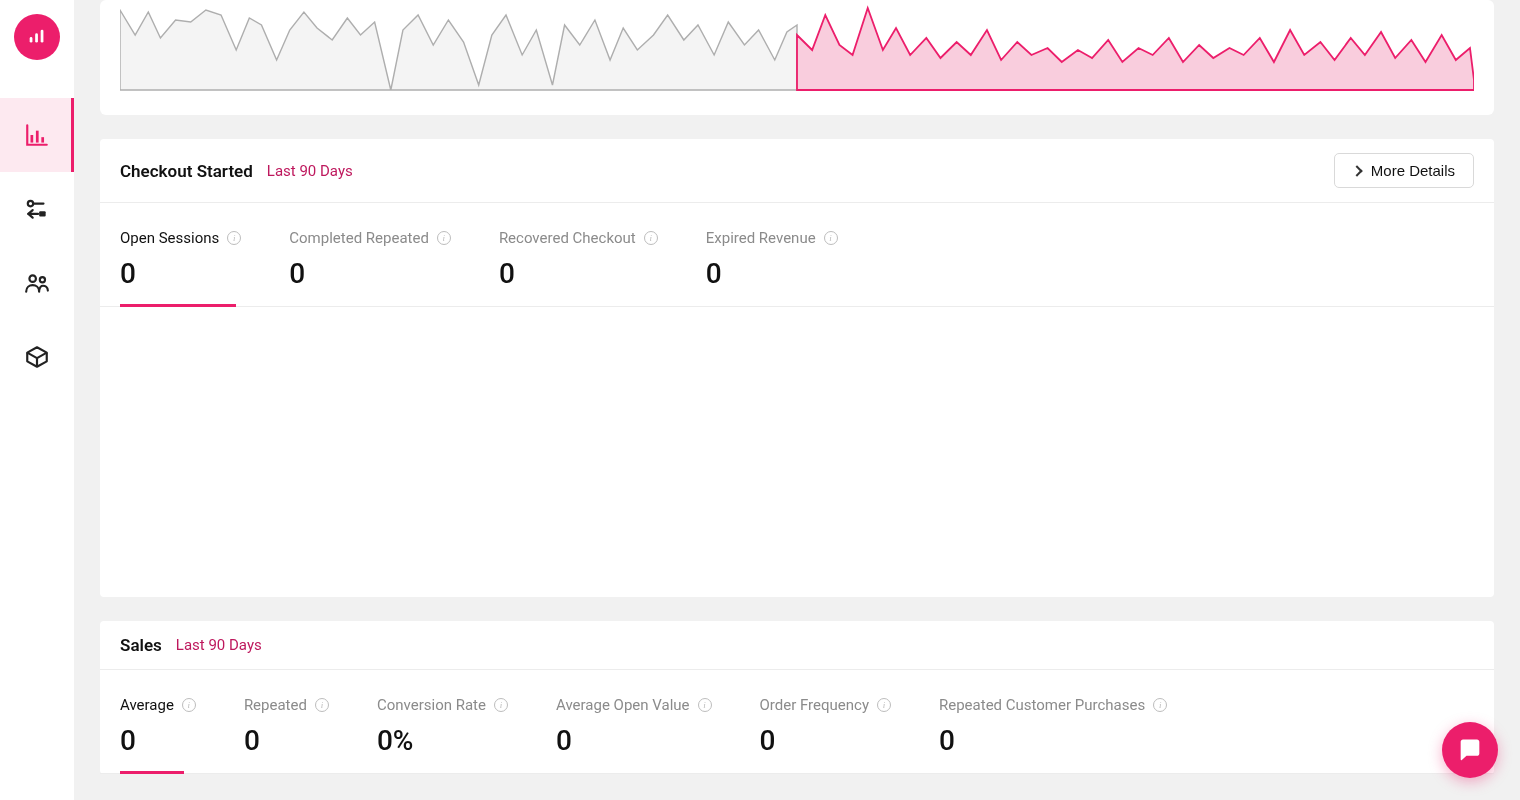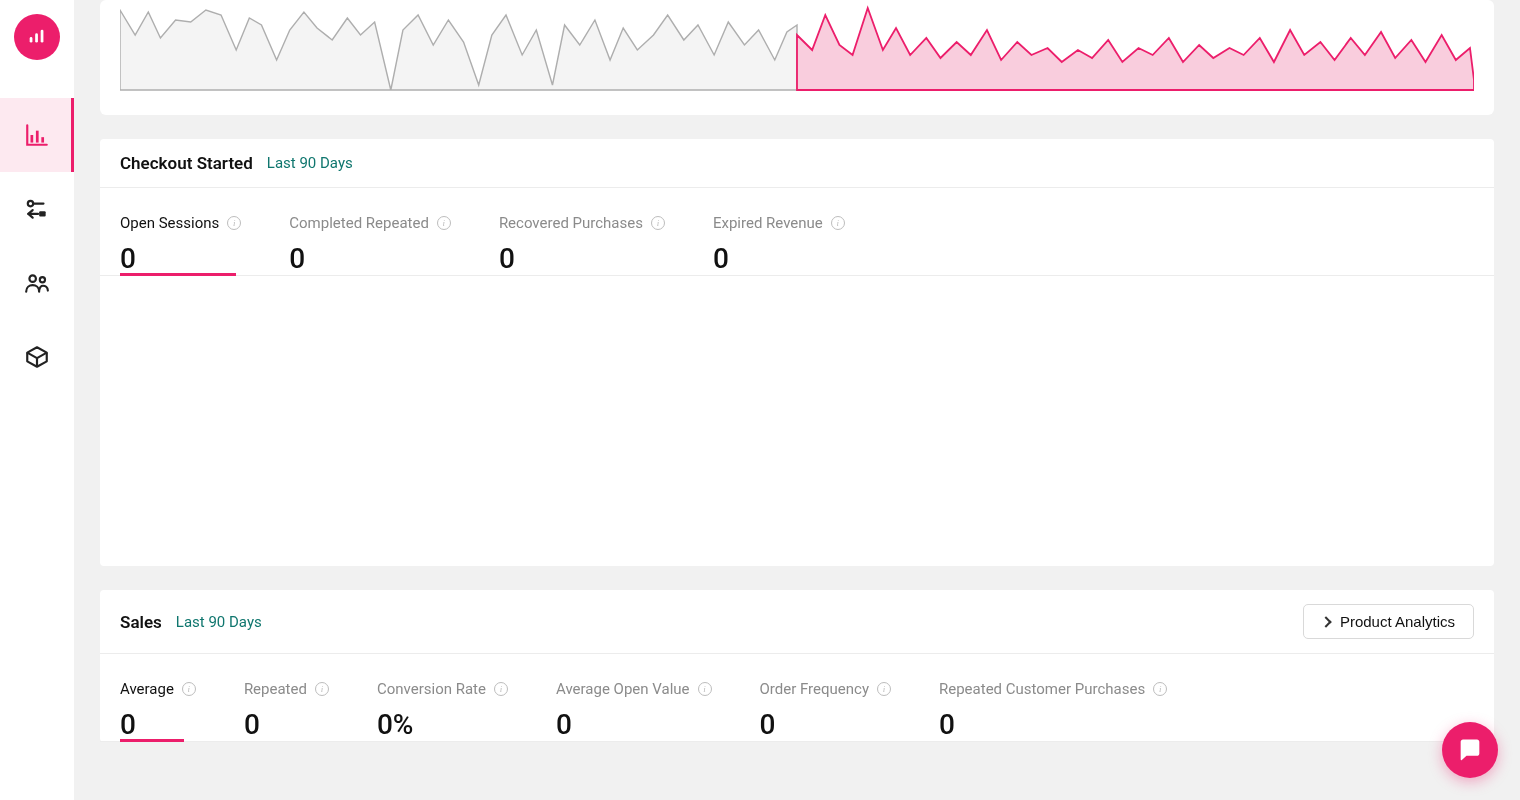--- a/index.html
+++ b/index.html
@@ -16,27 +16,27 @@
 
 
 .main { margin-left: 74px; padding: 0 26px 40px 26px; height: 800px; overflow-y: auto; }
 .chart-card { background: #fff; border-radius: 6px; margin-bottom: 24px; padding-top: 0; }
 .chart-area { position: relative; height: 115px; margin: 0 20px; }
 .chart-area svg { position: absolute; inset: 0; width: 100%; height: 100%; }
 
 .card { background: #fff; border-radius: 4px; margin-bottom: 24px; }
 .card-header { display: flex; align-items: center; padding: 14px 20px; border-bottom: 1px solid #ececec; }
 .card-title { font-size: 17px; font-weight: 600; color: #111; }
-.card-sub { font-size: 15px; color: #0f766e; margin-left: 14px; }
+.card-sub { font-size: 15px; color: #be185d; margin-left: 14px; }
 .spacer { flex: 1; }
 .btn { border: 1px solid #d9d9d9; background: #fff; border-radius: 5px; padding: 8px 18px; font-size: 15px; font-weight: 500; color: #111; display: flex; align-items: center; gap: 10px; cursor: pointer; }
 .btn .chev { width: 8px; height: 8px; border-right: 2px solid #333; border-bottom: 2px solid #333; transform: rotate(-45deg); }
 
 .tabs { display: flex; gap: 48px; padding: 26px 20px 0 20px; border-bottom: 1px solid #ececec; }
-.tab { display: flex; flex-direction: column; gap: 10px; position: relative; cursor: pointer; }
+.tab { display: flex; flex-direction: column; gap: 10px; padding-bottom: 16px; position: relative; cursor: pointer; }
 .tab-label { font-size: 15px; color: #8b8b8b; display: flex; align-items: center; gap: 8px; }
 .tab.active .tab-label { color: #111; }
 .tab-value { font-size: 28px; font-weight: 500; color: #111; }
 .tab.active::after { content: ""; position: absolute; left: 0; bottom: -1px; height: 3px; background: #ec1e6b; }
 .tab.active.w1::after { width: 116px; }
 .tab.active.w2::after { width: 64px; }
 .info-icon { width: 14px; height: 14px; border: 1.3px solid #bdbdbd; border-radius: 50%; display: inline-flex; align-items: center; justify-content: center; font-size: 9px; color: #bdbdbd; font-style: italic; font-family: Georgia, serif; line-height: 1; }
 .card-body { height: 290px; }
 
 
@@ -102,63 +102,63 @@
         <path d="M670,90 L670,35 L685,50 L698,15 L712,45 L725,55 L740,8 L755,50 L768,28 L782,55 L798,38 L812,58 L828,42 L842,55 L858,30 L872,60 L888,42 L902,55 L918,48 L932,62 L948,50 L962,58 L978,40 L992,62 L1008,48 L1022,55 L1038,38 L1052,62 L1068,45 L1082,58 L1098,48 L1112,55 L1128,38 L1142,62 L1158,30 L1172,55 L1188,42 L1202,60 L1218,38 L1232,55 L1248,32 L1262,58 L1278,40 L1292,62 L1308,35 L1322,60 L1336,48 L1340,80 L1340,90 Z" fill="#f9cddd" stroke="#ec1e6b" stroke-width="1.8"></path>
       </svg>
     </div>
   </div>
 
   <div class="card">
     <div class="card-header">
       <span class="card-title">Checkout Started</span>
       <span class="card-sub">Last 90 Days</span>
       <div class="spacer"></div>
+      <button class="btn">
+        <span class="chev"></span>
+        <span>More Details</span>
+      </button>
     </div>
     <div class="tabs">
       <div class="tab active w1">
         <div class="tab-label">
             <span>Open Sessions</span>
             <span class="info-icon">i</span>
           </div>
         <div class="tab-value">0</div>
       </div>
       <div class="tab">
         <div class="tab-label">
             <span>Completed Repeated</span>
             <span class="info-icon">i</span>
           </div>
         <div class="tab-value">0</div>
       </div>
       <div class="tab">
         <div class="tab-label">
-            <span>Recovered Purchases</span>
+            <span>Recovered Checkout</span>
             <span class="info-icon">i</span>
           </div>
         <div class="tab-value">0</div>
       </div>
       <div class="tab">
         <div class="tab-label">
             <span>Expired Revenue</span>
             <span class="info-icon">i</span>
           </div>
         <div class="tab-value">0</div>
       </div>
     </div>
     <div class="card-body"></div>
   </div>
 
   <div class="card">
     <div class="card-header">
       <span class="card-title">Sales</span>
       <span class="card-sub">Last 90 Days</span>
       <div class="spacer"></div>
-      <button class="btn">
-        <span class="chev"></span>
-        <span>Product Analytics</span>
-      </button>
     </div>
     <div class="tabs">
       <div class="tab active w2">
         <div class="tab-label">
             <span>Average</span>
             <span class="info-icon">i</span>
           </div>
         <div class="tab-value">0</div>
       </div>
       <div class="tab">

